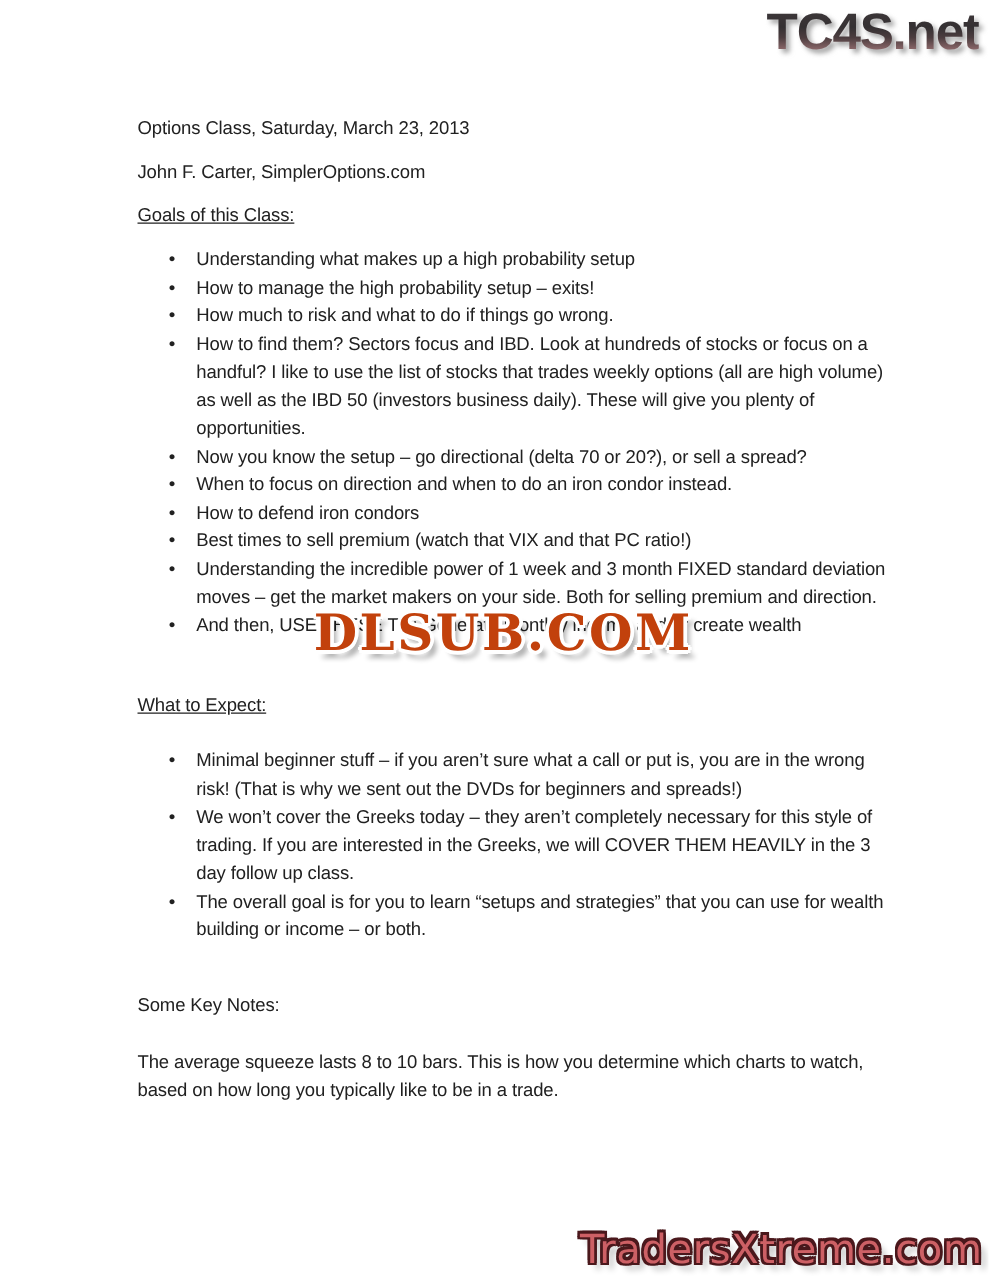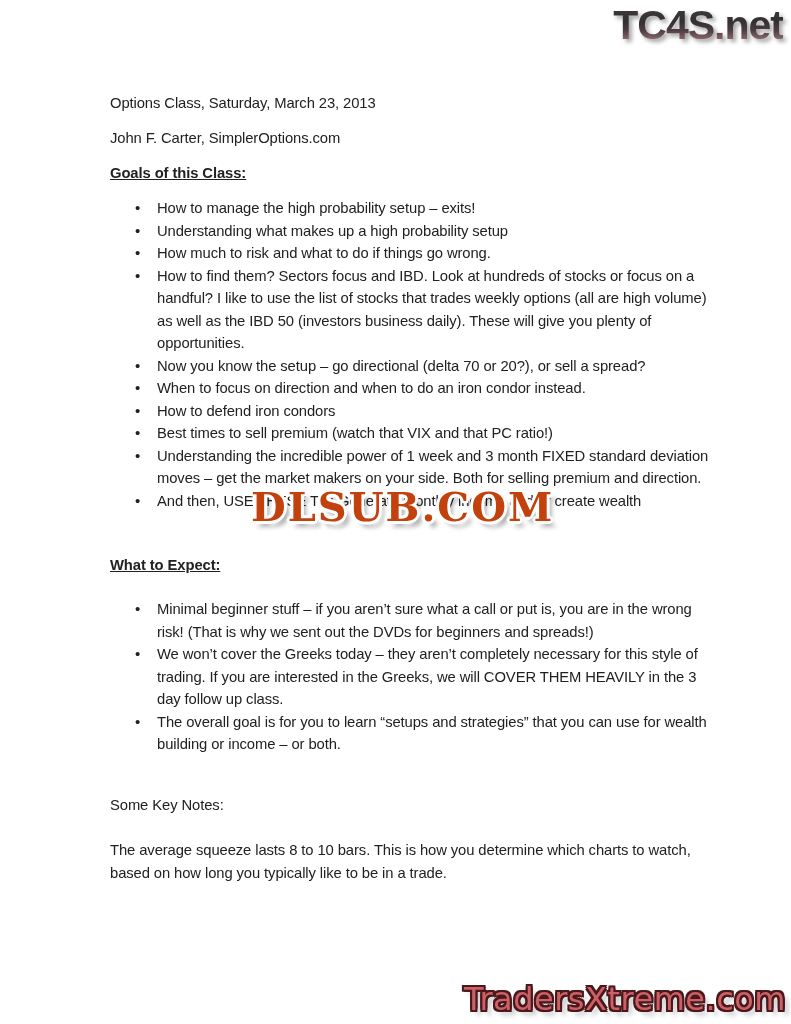--- a/index.html
+++ b/index.html
@@ -23,21 +23,21 @@
     filter:drop-shadow(3px 3px 2px rgba(110,110,110,0.65));
   }
 
   
   .content {
     position:absolute; left:94px; top:92px; width:604px;
     font-size:14.8px; line-height:22.5px; letter-spacing:-0.1px;margin-left:16px;
   }
   .line { margin:0 0 12.5px 0; }
   .heading {
-    font-size:14.8px; font-weight:bold;
+    font-size:14.8px; font-weight:normal;
     text-decoration:underline;
     margin:0 0 12.5px 0;
   }
   .heading-gap { margin-top:42px; margin-bottom:21.5px; }
 
   ul.doc-list { list-style:none; margin:0; padding:0; }
   ul.doc-list li { position:relative; padding-left:47px; margin:0; }
   ul.doc-list li::before {
     content:"\2022";
     position:absolute; left:25px; top:0;
@@ -77,22 +77,22 @@
 <div class="page">
 
   <div class="tc4s-logo">TC4S.net</div>
 
   <div class="content">
     <p class="line">Options Class, Saturday, March 23, 2013</p>
     <p class="line">John F. Carter, SimplerOptions.com</p>
 
     <h2 class="heading">Goals of this Class:</h2>
     <ul class="doc-list">
+      <li>Understanding what makes up a high probability setup</li>
       <li>How to manage the high probability setup – exits!</li>
-      <li>Understanding what makes up a high probability setup</li>
       <li>How much to risk and what to do if things go wrong.</li>
       <li>How to find them?  Sectors focus and IBD.  Look at hundreds of stocks or focus on a handful?  I like to use the list of stocks that trades weekly options (all are high volume) as well as the IBD 50 (investors business daily).  These will give you plenty of opportunities.</li>
       <li>Now you know the setup – go directional (delta 70 or 20?), or sell a spread?</li>
       <li>When to focus on direction and when to do an iron condor instead.</li>
       <li>How to defend iron condors</li>
       <li>Best times to sell premium (watch that VIX and that PC ratio!)</li>
       <li>Understanding the incredible power of 1 week and 3 month FIXED standard deviation moves – get the market makers on your side.  Both for selling premium and direction.</li>
       <li>And then, USE THESE TO: Generate monthly income and/or create wealth</li>
     </ul>
 

